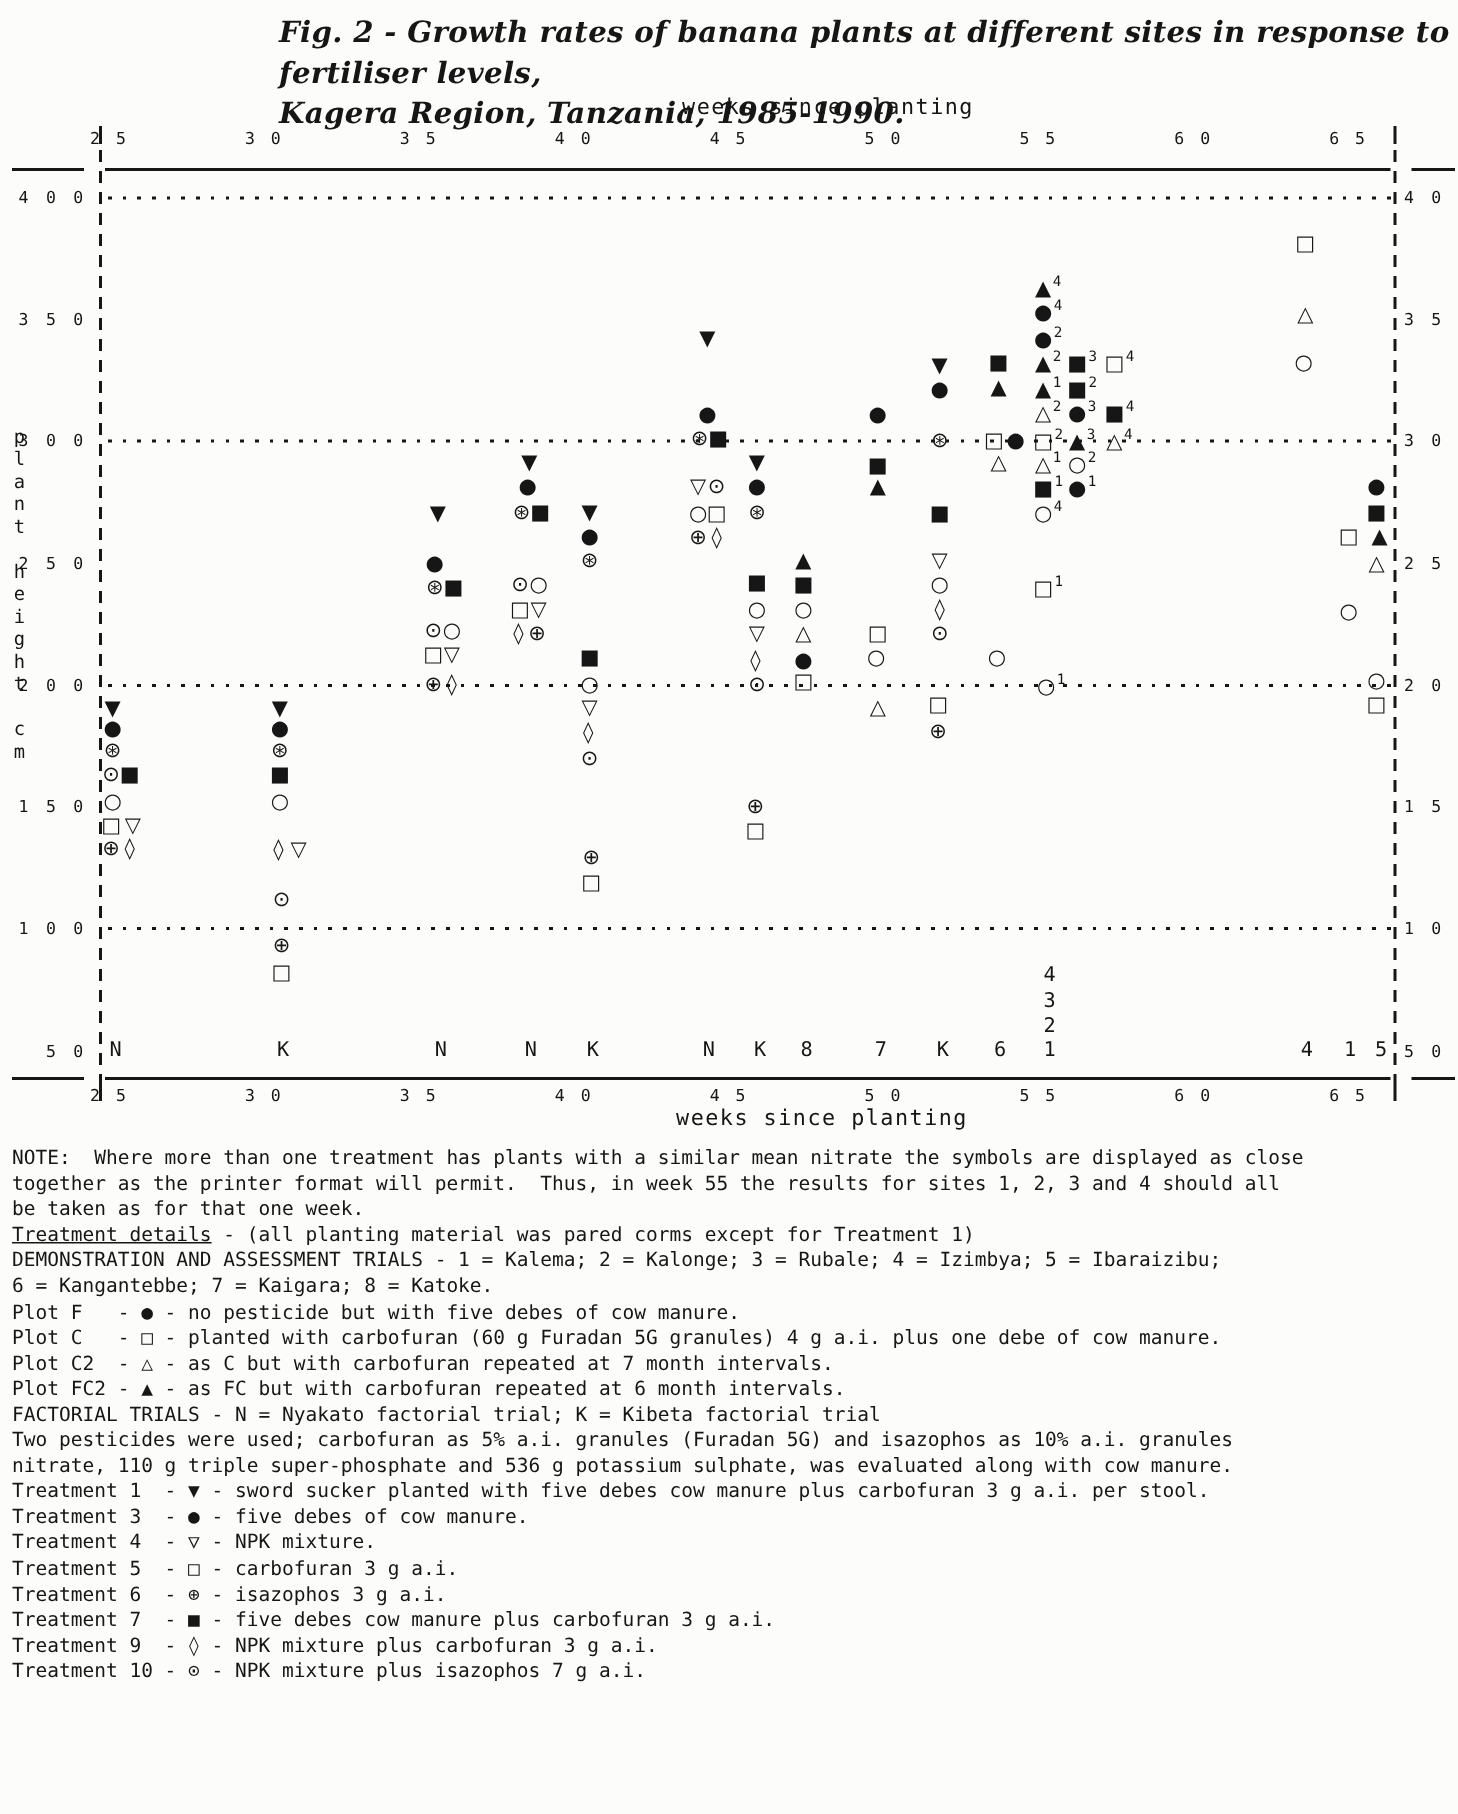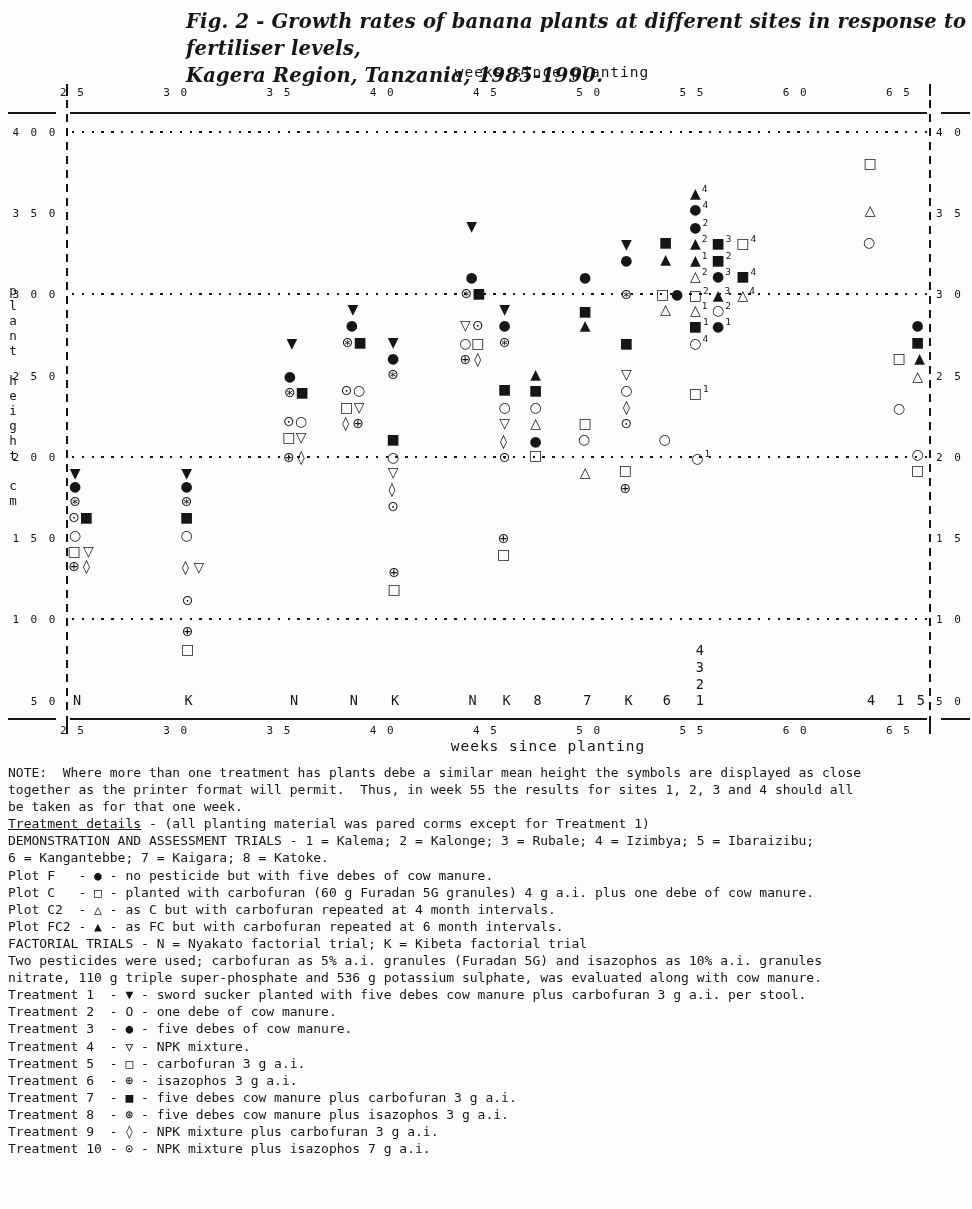--- a/index.html
+++ b/index.html
@@ -244,37 +244,35 @@
       <div class="pt" style="left: 899.056px; top: 408.194px;">○</div>
       <div class="pt" style="left: 917.642px; top: 325.331px;">●</div>
       <div class="pt" style="left: 917.642px; top: 341.579px;">■</div>
       <div class="pt" style="left: 919.707px; top: 357.827px;">▲</div>
       <div class="pt" style="left: 917.642px; top: 375.699px;">△</div>
       <div class="pt" style="left: 917.642px; top: 453.688px;">○</div>
       <div class="pt" style="left: 917.642px; top: 469.935px;">□</div>
     </div>
 
   <div class="notes" id="notes">
-      <div class="note-line"><span>NOTE:  Where more than one treatment has plants debe a similar mean height the symbols are displayed as close</span></div>
+      <div class="note-line"><span>NOTE:  Where more than one treatment has plants with a similar mean nitrate the symbols are displayed as close</span></div>
       <div class="note-line"><span>together as the printer format will permit.  Thus, in week 55 the results for sites 1, 2, 3 and 4 should all</span></div>
       <div class="note-line"><span>be taken as for that one week.</span></div>
       <div class="note-line"><span class="u">Treatment details</span><span> - (all planting material was pared corms except for Treatment 1)</span></div>
       <div class="note-line"><span>DEMONSTRATION AND ASSESSMENT TRIALS - 1 = Kalema; 2 = Kalonge; 3 = Rubale; 4 = Izimbya; 5 = Ibaraizibu;</span></div>
       <div class="note-line"><span>6 = Kangantebbe; 7 = Kaigara; 8 = Katoke.</span></div>
       <div class="note-line"><span>Plot F   - ● - no pesticide but with five debes of cow manure.</span></div>
       <div class="note-line"><span>Plot C   - □ - planted with carbofuran (60 g Furadan 5G granules) 4 g a.i. plus one debe of cow manure.</span></div>
-      <div class="note-line"><span>Plot C2  - △ - as C but with carbofuran repeated at 4 month intervals.</span></div>
+      <div class="note-line"><span>Plot C2  - △ - as C but with carbofuran repeated at 7 month intervals.</span></div>
       <div class="note-line"><span>Plot FC2 - ▲ - as FC but with carbofuran repeated at 6 month intervals.</span></div>
       <div class="note-line"><span>FACTORIAL TRIALS - N = Nyakato factorial trial; K = Kibeta factorial trial</span></div>
       <div class="note-line"><span>Two pesticides were used; carbofuran as 5% a.i. granules (Furadan 5G) and isazophos as 10% a.i. granules</span></div>
       <div class="note-line"><span>nitrate, 110 g triple super-phosphate and 536 g potassium sulphate, was evaluated along with cow manure.</span></div>
       <div class="note-line"><span>Treatment 1  - ▼ - sword sucker planted with five debes cow manure plus carbofuran 3 g a.i. per stool.</span></div>
-      <div class="note-line"><span>Treatment 2  - O - one debe of cow manure.</span></div>
       <div class="note-line"><span>Treatment 3  - ● - five debes of cow manure.</span></div>
       <div class="note-line"><span>Treatment 4  - ▽ - NPK mixture.</span></div>
       <div class="note-line"><span>Treatment 5  - □ - carbofuran 3 g a.i.</span></div>
       <div class="note-line"><span>Treatment 6  - ⊕ - isazophos 3 g a.i.</span></div>
       <div class="note-line"><span>Treatment 7  - ■ - five debes cow manure plus carbofuran 3 g a.i.</span></div>
-      <div class="note-line"><span>Treatment 8  - ⊛ - five debes cow manure plus isazophos 3 g a.i.</span></div>
       <div class="note-line"><span>Treatment 9  - ◊ - NPK mixture plus carbofuran 3 g a.i.</span></div>
       <div class="note-line"><span>Treatment 10 - ⊙ - NPK mixture plus isazophos 7 g a.i.</span></div>
     </div>
 </div>
 
 </body></html>

